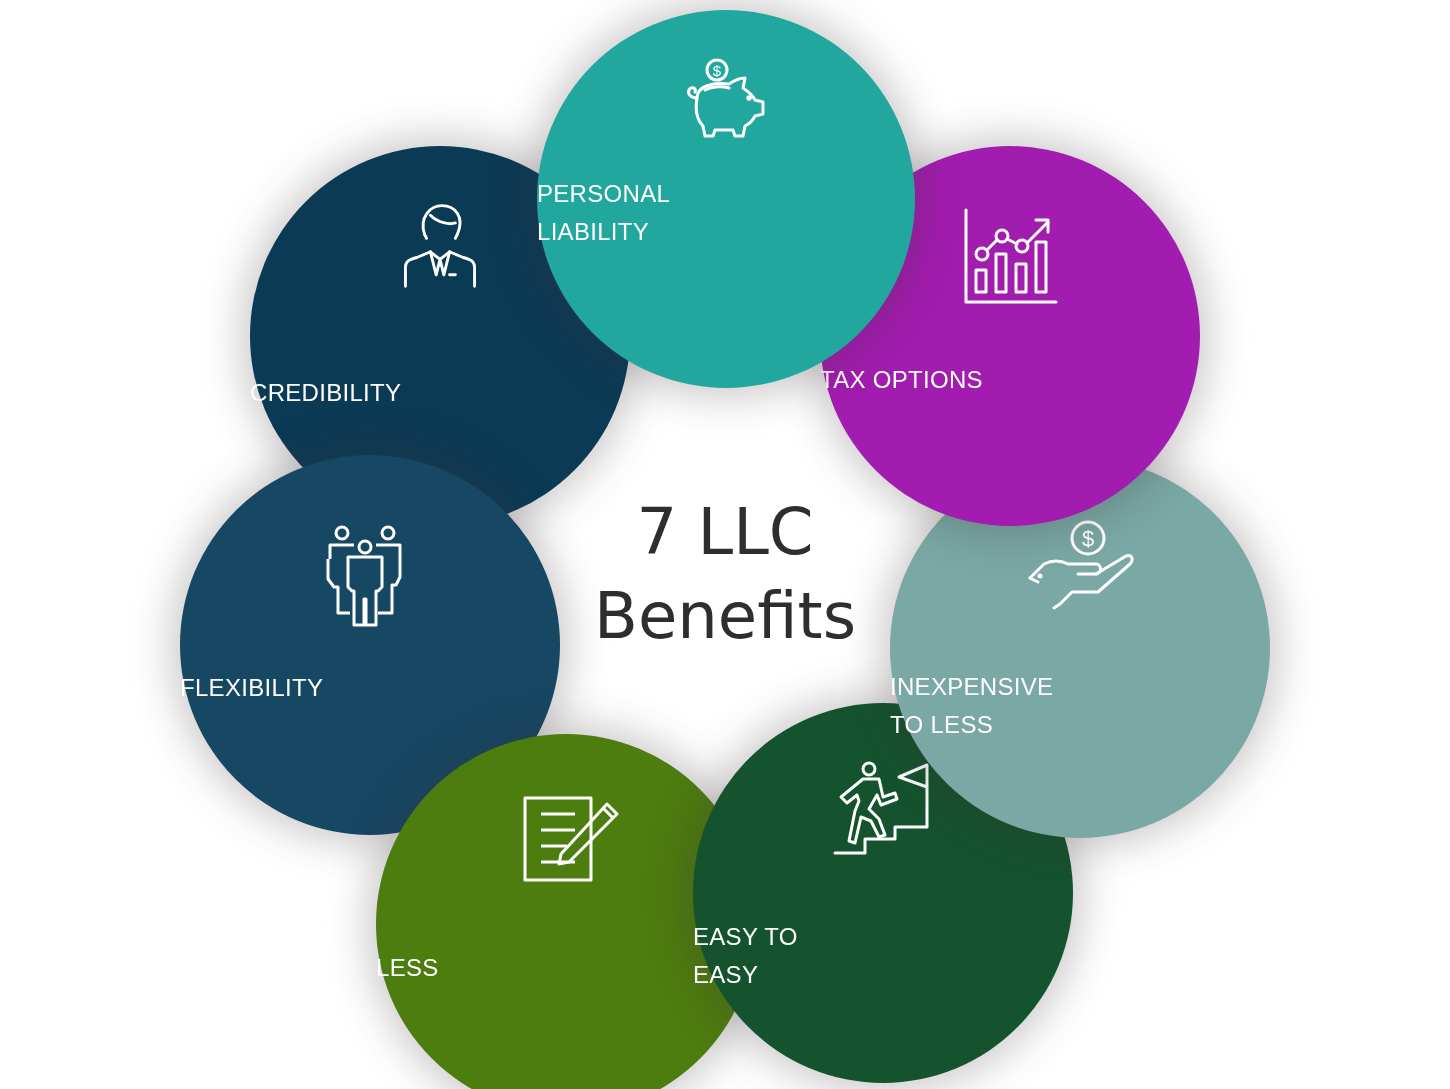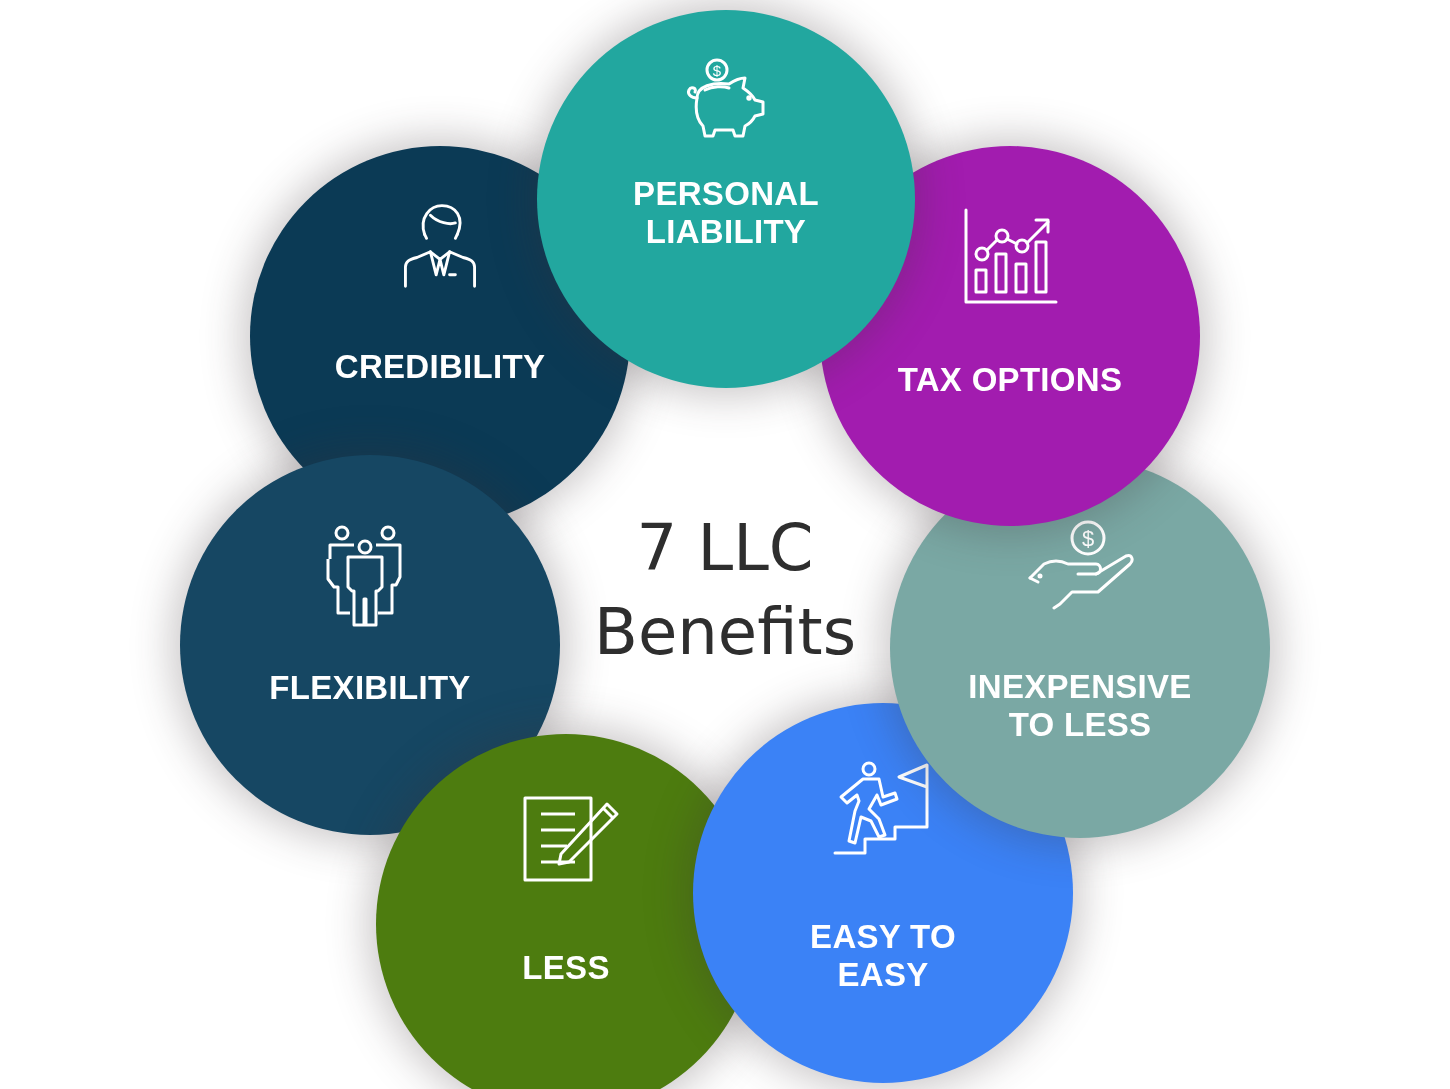--- a/index.html
+++ b/index.html
@@ -14,22 +14,22 @@
       width:380px; height:380px;
       box-shadow: 0 0 42px 8px rgba(60,50,55,0.28);
       color:#ffffff;
     }
     .circle .icon {
       position:absolute; left:50%; transform:translateX(-50%);
       width:110px; height:110px;
     }
     .circle .icon svg { width:100%; height:100%; display:block; }
     .circle .label {
-      position:absolute; left:0; right:0; text-align:center;
-      font-weight:bold; font-size:33px; line-height:38px; letter-spacing:0.3px;
+      position:absolute; left:0; right:0; 
+      font-weight:normal; font-size:24px; line-height:38px; letter-spacing:0.3px;
     }
     .center-title {
       position:absolute; left:565px; top:490px; width:320px; text-align:center;
       color:#2e2e2e; font-size:64px; line-height:84px;
       font-family:"DejaVu Sans", sans-serif;
     }
     .center-title span { display:block; }
   </style>
 </head>
 <body>
@@ -41,21 +41,21 @@
       <svg viewBox="0 0 100 100" fill="none" stroke="#fff" stroke-width="3" stroke-linecap="round" stroke-linejoin="round">
         <path d="M34 38 C28 20 40 8 52 8 C66 8 76 20 68 38"></path>
         <path d="M34 38 L36 42"></path>
           <path d="M68 38 L66 42"></path>
         <path d="M40 18 C48 26 60 28 66 26"></path>
         <path d="M14 92 L14 72 C14 66 18 64 26 62 L40 56 L46 80 L50 64 L54 80 L60 56 L74 62 C82 64 86 66 86 72 L86 92"></path>
         <path d="M40 56 L50 64 L60 56"></path>
         <path d="M60 80 L66 80"></path>
       </svg>
     </div>
-    <div class="label" style="top:202px;">
+    <div class="label" style="top:228px;">
       <span>CREDIBILITY</span>
     </div>
   </div>
 
   <div class="circle" style="left:180px; top:455px; background:#164763; z-index:2;">
     <div class="icon" style="top:70px; width:100px; height:104px;">
       <svg viewBox="0 0 100 104" fill="none" stroke="#fff" stroke-width="3" stroke-linejoin="round">
         <circle cx="22" cy="8" r="6"></circle>
         <circle cx="68" cy="8" r="6"></circle>
         <circle cx="45" cy="22" r="6"></circle>
@@ -78,21 +78,21 @@
         <line x1="22" y1="68" x2="56" y2="68"></line>
         <path d="M88 10 L98 20 L50 68 L40 70 L42 60 Z"></path>
         <line x1="84" y1="14" x2="94" y2="24"></line>
       </svg>
     </div>
     <div class="label" style="top:215px;">
       <span style="display:block">LESS</span>
     </div>
   </div>
 
-  <div class="circle" style="left:693px; top:703px; background:#3b82f6; z-index:4;">
+  <div class="circle" style="left:693px; top:703px; background:#14532d; z-index:4;">
     <div class="icon" style="top:58px; width:100px; height:96px;">
       <svg viewBox="0 0 100 96" fill="none" stroke="#fff" stroke-width="3" stroke-linejoin="round" stroke-linecap="round">
         <circle cx="36" cy="8" r="6"></circle>
         <path d="M2 92 L32 92 L32 78 L62 78 L62 66 L94 66 L94 4 L66 16 L94 26"></path>
         <path d="M30 18 L46 18 L50 36 L62 32 L64 38 L48 44 L44 34 L36 48 L46 58 L52 74 L46 76 L38 60 L28 56 L22 82 L16 80 L22 50 L26 40 L24 34 L14 42 L8 36 Z"></path>
       </svg>
     </div>
     <div class="label" style="top:215px;">
       <span style="display:block">EASY TO</span>
       <span style="display:block">EASY</span>
@@ -146,18 +146,18 @@
         <path d="M14 40 C8 40 4 36 6 32 C8 28 14 30 12 34"></path>
         <circle cx="66" cy="40" r="1.2" fill="#fff"></circle>
       </svg>
     </div>
     <div class="label" style="top:165px;">
       <span style="display:block">PERSONAL</span>
       <span style="display:block">LIABILITY</span>
     </div>
   </div>
 
-  <div class="center-title" style="z-index:8;margin-top:16px;">
+  <div class="center-title" style="z-index:8;">
     <span>7 LLC</span>
     <span>Benefits</span>
   </div>
 
 </div>
 
 </body></html>

